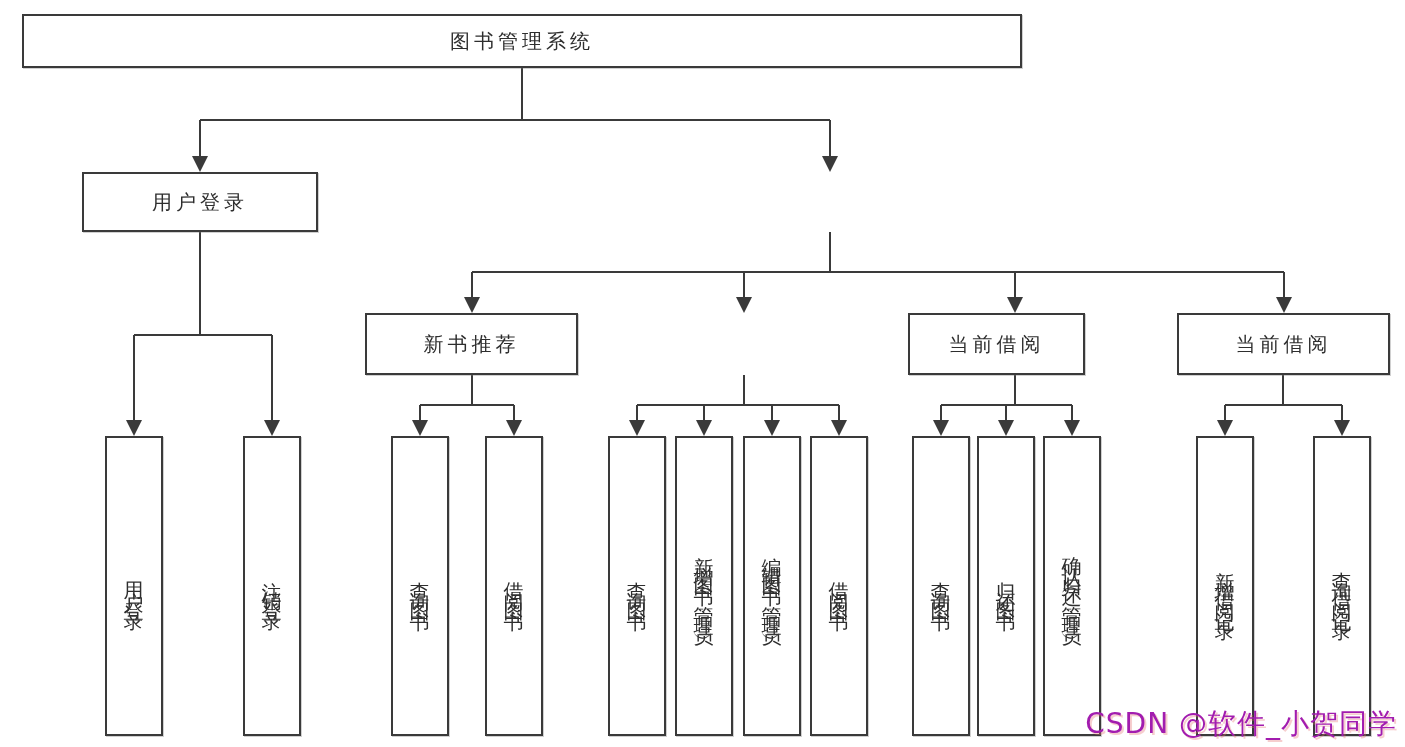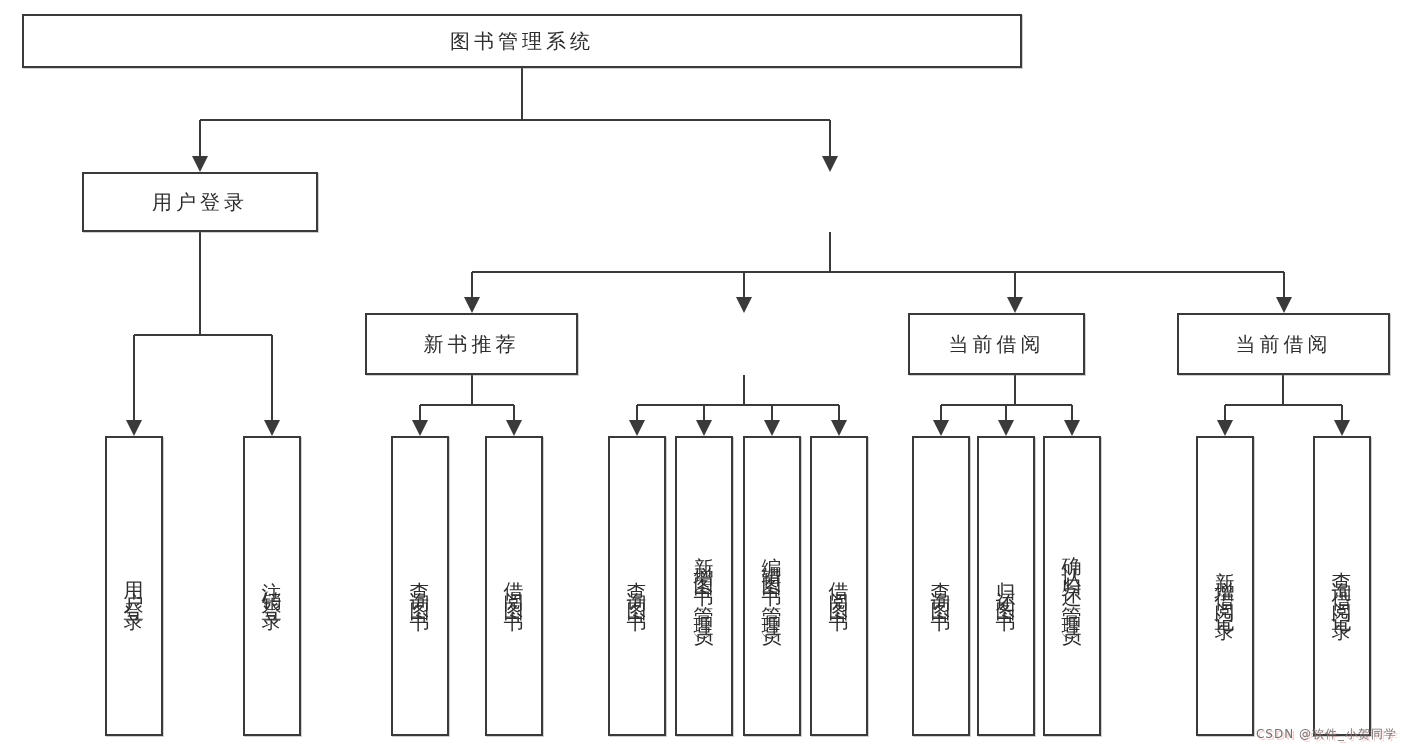--- a/index.html
+++ b/index.html
@@ -17,21 +17,21 @@
     box-shadow:1px 1px 0 rgba(120,120,120,0.35);
   }
   .node span{white-space:nowrap;}
   .leaf span{
     writing-mode:vertical-rl;
     letter-spacing:10px;
     line-height:1;
   }
   #watermark{
     position:absolute;right:8px;bottom:4px;z-index:3;
-    font-size:12px;letter-spacing:1px;color:#737373;
+    font-size:28px;letter-spacing:1px;color:#a21caf;
     text-shadow:2px 2px 0 rgba(229,115,115,0.35);
   }
 </style>
 </head>
 <body>
 
 <div id="stage">
 
   <svg id="connectors" viewBox="0 0 1405 747">
 

